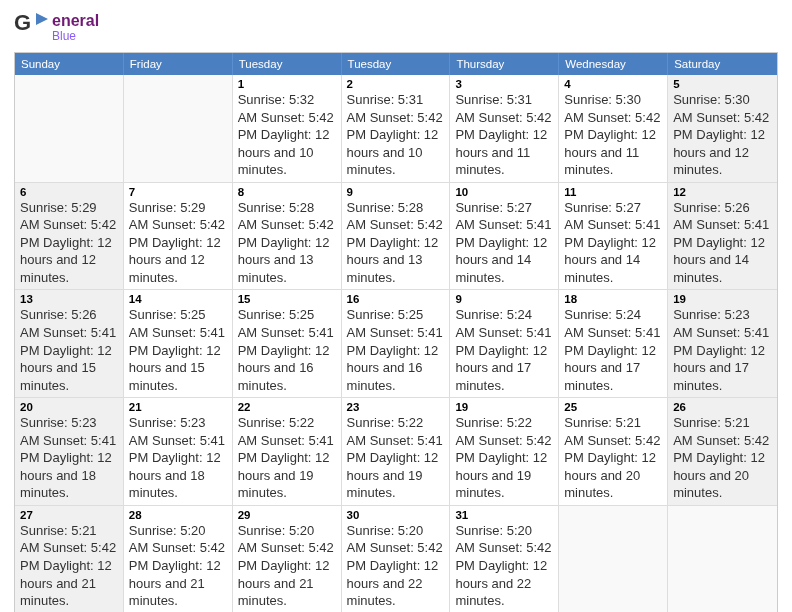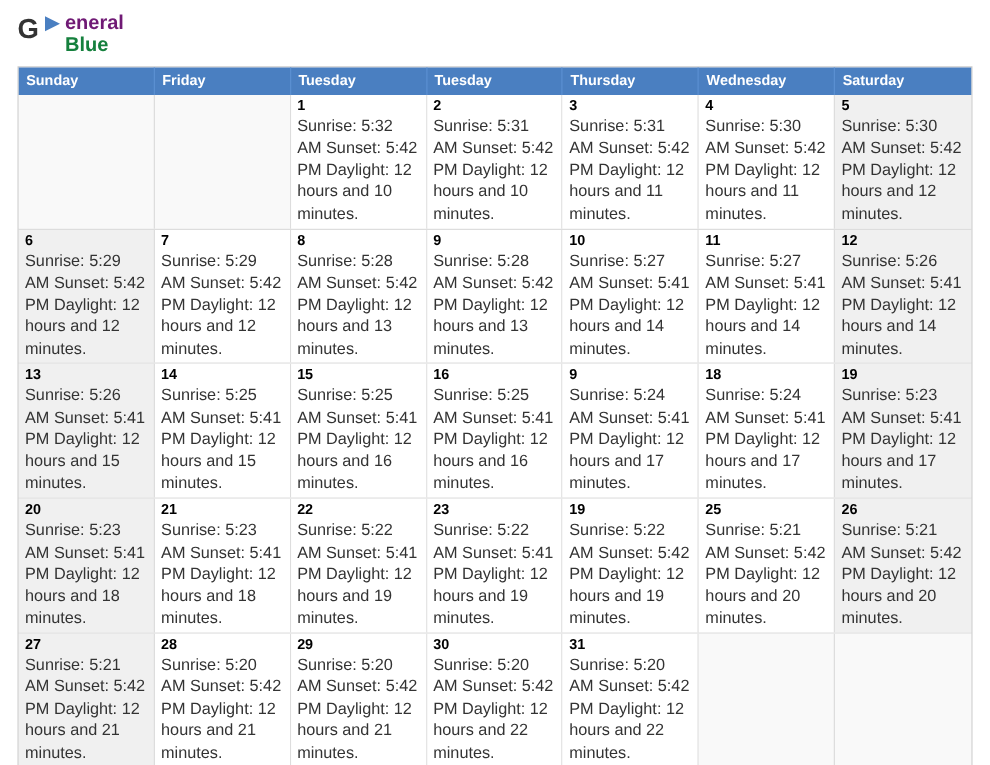--- a/index.html
+++ b/index.html
@@ -49,21 +49,21 @@
       flex-direction: column;
       border: 1px solid #ccc;
     }
     .cal-header {
       display: grid;
       grid-template-columns: repeat(7, 1fr);
       background: #4a7fc1;
     }
     .cal-header-cell {
       color: #fff;
-      font-weight: bold;
+      font-weight: normal;
       font-size: 11.5px;
       padding: 5px 6px;
       border-right: 1px solid #5a8fd1;
     }
     .cal-header-cell:last-child { border-right: none; }
     .cal-body {
       flex: 1;
       display: flex;
       flex-direction: column;
     }
@@ -104,21 +104,21 @@
     <div class="logo">
     <div style="display:flex;align-items:center;gap:2px;">
       <div style="position:relative;width:36px;height:36px;">
         <svg width="36" height="36" viewBox="0 0 36 36">
           <text x="0" y="20" font-size="22" font-weight="bold" fill="#333" font-family="Arial">G</text>
           <polygon points="22,3 34,9 22,15" fill="#4a7fc1"></polygon>
         </svg>
       </div>
       <div style="display:flex;flex-direction:column;line-height:1.15;">
         <span style="font-size:16px;font-weight:bold;color:#701a75;">eneral</span>
-        <span style="font-size:16px;font-weight:bold;color:#15803d;">Blue</span>
+        <span style="font-size:12px;font-weight:normal;color:#8b5cf6;">Blue</span>
       </div>
     </div>
   </div>
     <div class="title-section">
       <div class="month-title"></div>
       <div class="subtitle"></div>
     </div>
   </div>
 
   <div class="calendar">

